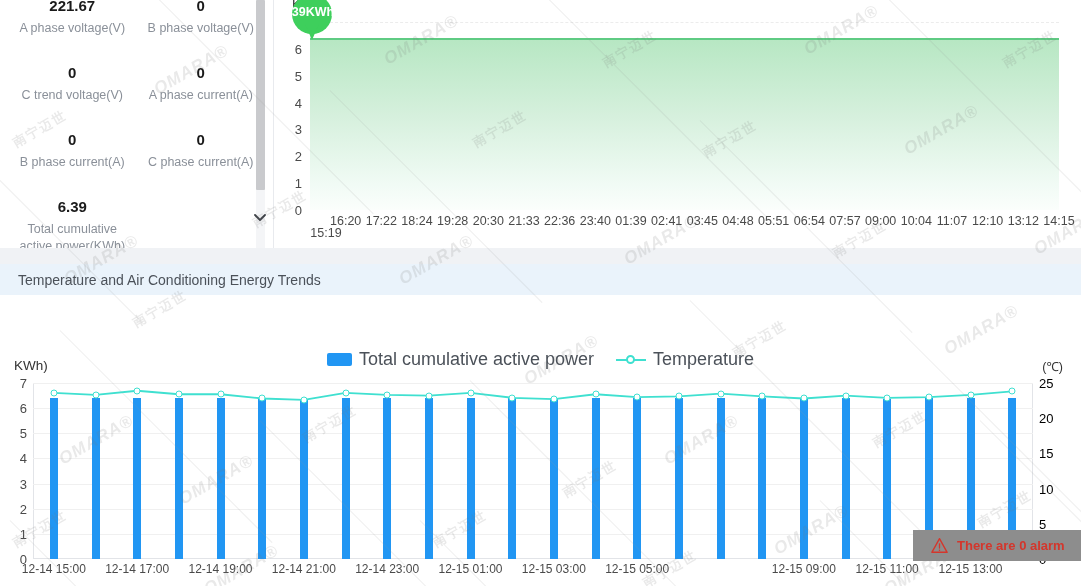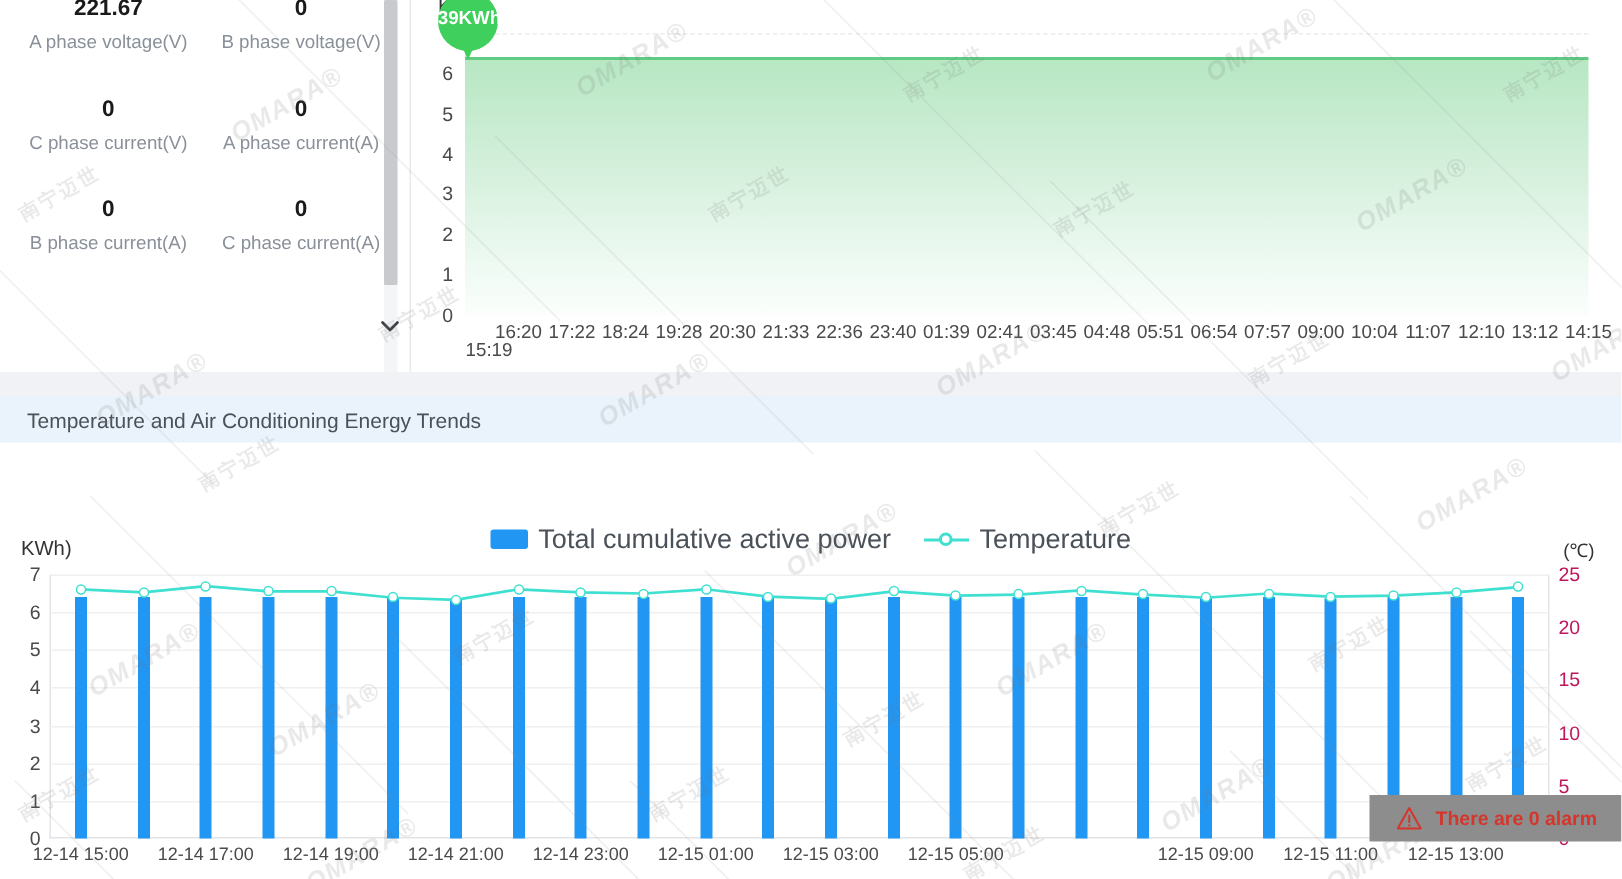--- a/index.html
+++ b/index.html
@@ -225,21 +225,21 @@
   .bc-axis-bottom-line{
     position:absolute; left:33px; right:48px; bottom:27px; height:1px;
     background:#e2e4e8;
   }
   .bc-yt-left{
     position:absolute; right:0; transform:translateY(-50%);
     font-size:13px; color:#4a4a4a;
   }
   .bc-yt-right{
     position:absolute; left:0; transform:translateY(-50%);
-    font-size:13px; color:#be185d;
+    font-size:13px; color:#000000;
   }
   .bar{
     position:absolute; bottom:0; width:8px;
     background:#2196f3; transform:translateX(-50%);
   }
   .tdot{
     position:absolute; width:7px; height:7px; border-radius:50%;
     border:1.6px solid #3fe0d0; background:#ffffff;
     transform:translate(-50%,-50%); z-index:4;
   }
@@ -277,33 +277,37 @@
       <div class="kpi">
         <div class="val">221.67</div>
         <div class="lbl">A phase voltage(V)</div>
       </div>
       <div class="kpi">
         <div class="val">0</div>
         <div class="lbl">B phase voltage(V)</div>
       </div>
       <div class="kpi">
         <div class="val">0</div>
-        <div class="lbl">C phase current(V)</div>
+        <div class="lbl">C trend voltage(V)</div>
       </div>
       <div class="kpi">
         <div class="val">0</div>
         <div class="lbl">A phase current(A)</div>
       </div>
       <div class="kpi">
         <div class="val">0</div>
         <div class="lbl">B phase current(A)</div>
       </div>
       <div class="kpi">
         <div class="val">0</div>
         <div class="lbl">C phase current(A)</div>
+      </div>
+      <div class="kpi wide">
+        <div class="val">6.39</div>
+        <div class="lbl">Total cumulative active power(KWh)</div>
       </div>
     </div>
 
     <div class="scrollbar">
       <div class="thumb"></div>
     </div>
     <div class="chev-down">
       <svg width="16" height="16" viewBox="0 0 16 16" aria-hidden="true">
         <polyline points="3,6 8,11 13,6" fill="none" stroke="#3b3f45" stroke-width="1.8" stroke-linecap="round" stroke-linejoin="round"></polyline>
       </svg>

